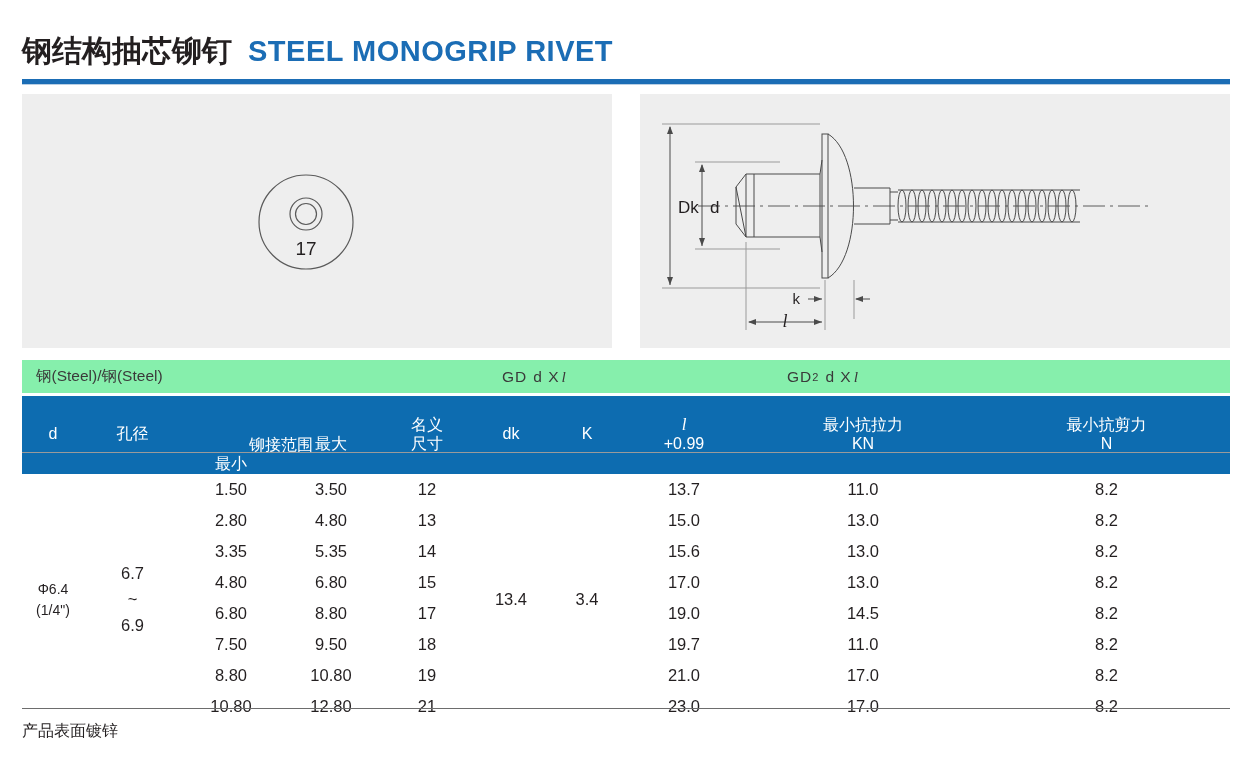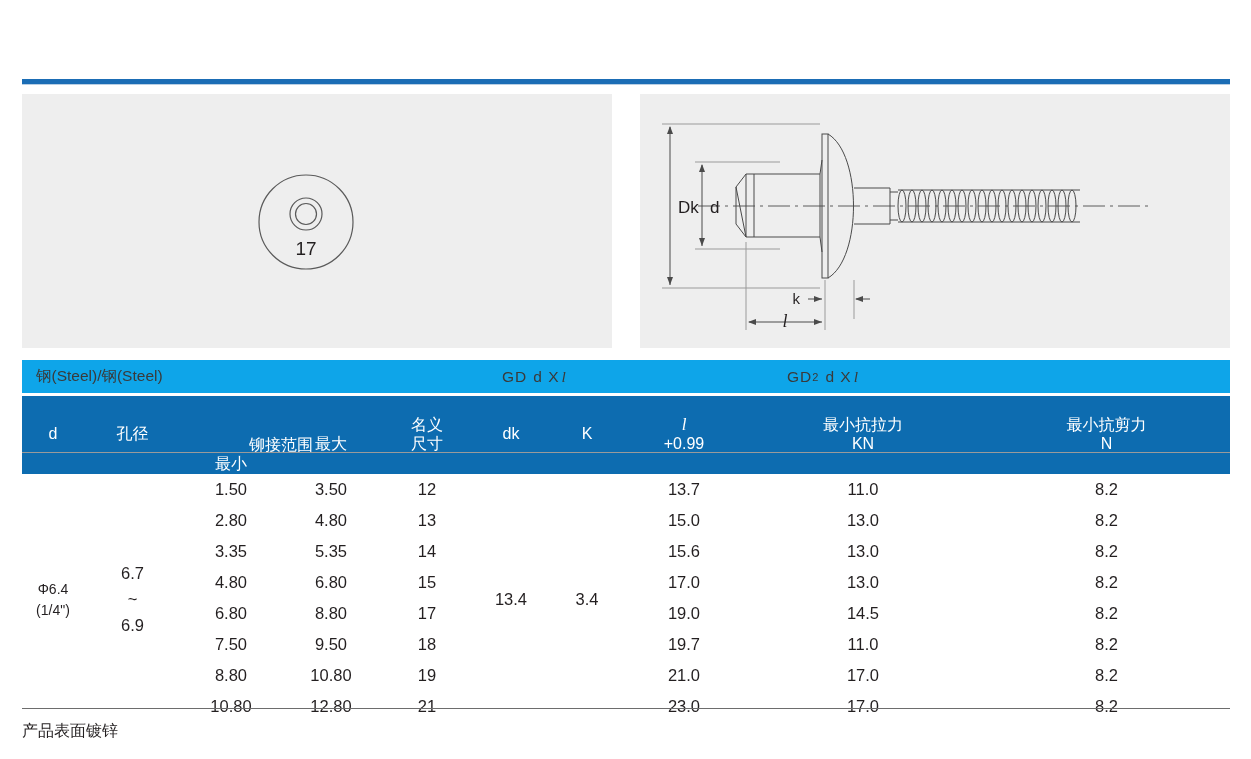--- a/index.html
+++ b/index.html
@@ -46,21 +46,21 @@
   }
   .panel-left  { left: 22px;  width: 590px; }
   .panel-right { left: 640px; width: 590px; }
 
   .panel svg { display:block; width:100%; height:100%; }
 
   
   .band {
     position: absolute; left: 22px; top: 360px;
     width: 1208px; height: 33px;
-    background: #0ea5e9;
+    background: #86efac;
   }
   .band-txt {
     position: absolute; top: 0; height: 33px;
     display: flex; align-items: center;
     font-size: 15.5px; color: #3a3a3a; white-space: nowrap;
   }
   .band-steel { left: 14px; }
   .band-gd    { left: 480px; letter-spacing: 1px; }
   .band-gd2   { left: 765px; letter-spacing: 1px; }
   .band-gd .it, .band-gd2 .it { font-style: italic; font-family: "Liberation Serif", serif; padding-left:2px;}
@@ -103,20 +103,22 @@
     position: absolute; left: 22px; top: 721px;
     font-size: 16px; color: #231f20;
   }
 </style>
 </head>
 <body>
 
 <div class="page">
 
   <div class="title-row">
+    <span class="title-cn">钢结构抽芯铆钉</span>
+    <span class="title-en">STEEL MONOGRIP  RIVET</span>
   </div>
   <div class="title-rule"></div>
 
   <div class="panel panel-left">
     <svg viewBox="0 0 590 254">
       <g fill="none" stroke="#5a5a5a" stroke-width="1.2">
         <circle cx="284" cy="128" r="47"></circle>
         <circle cx="284" cy="120" r="16"></circle>
         <circle cx="284" cy="120" r="10.5"></circle>
       </g>

